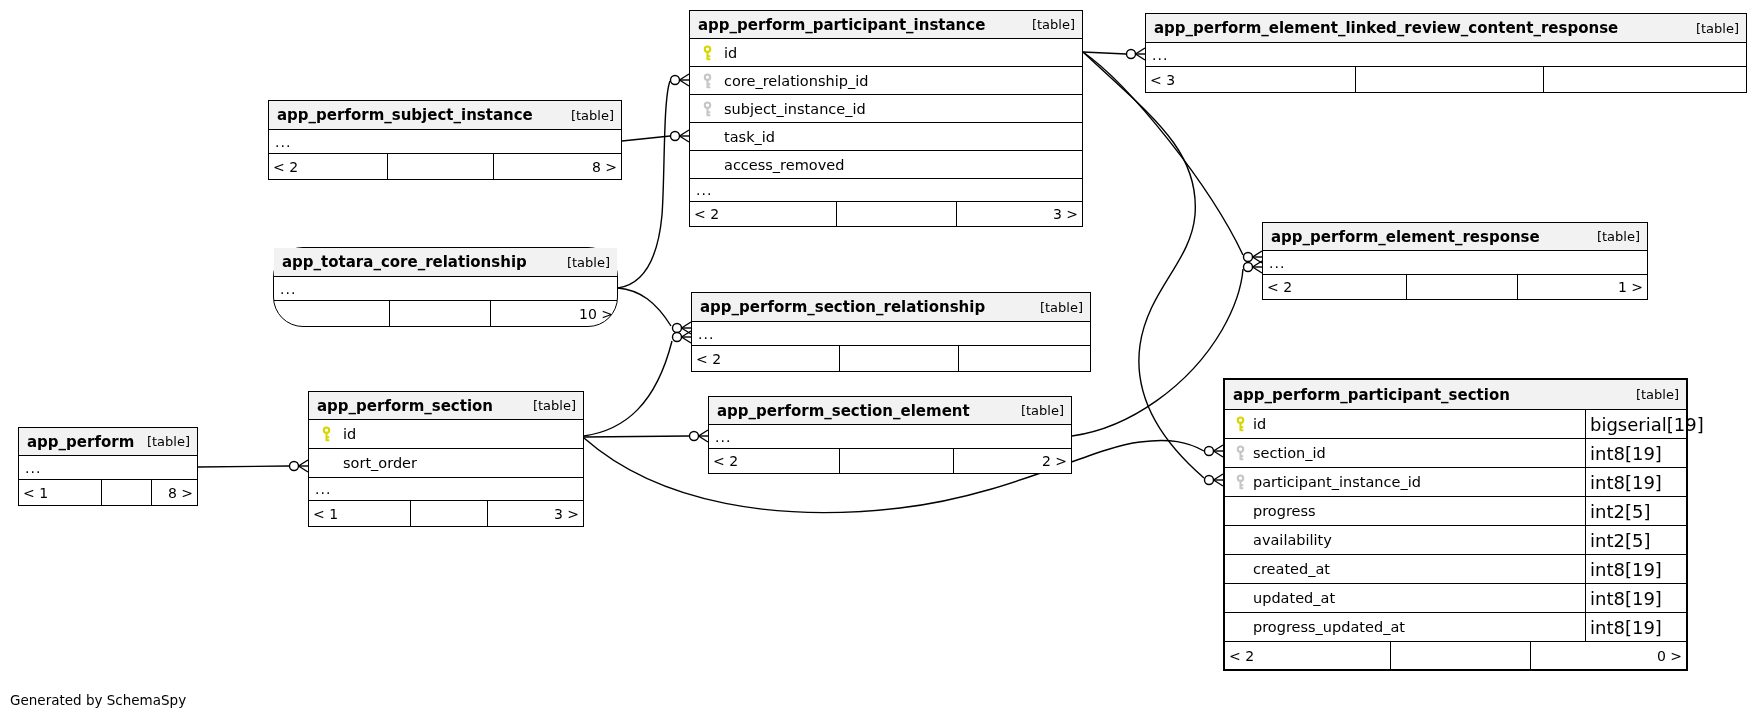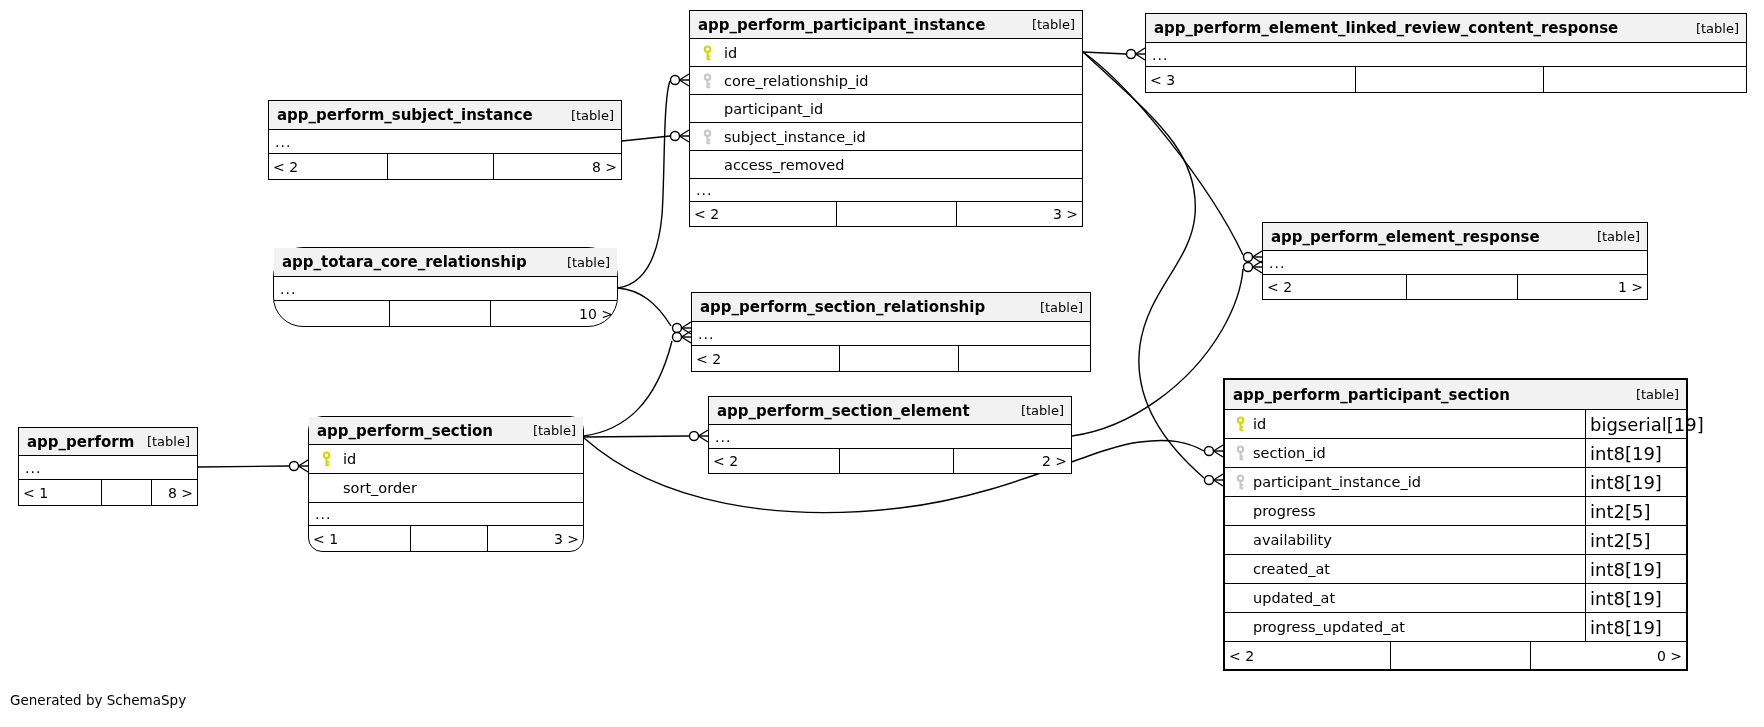--- a/index.html
+++ b/index.html
@@ -122,28 +122,28 @@
           <span class="col-name" style="padding-left: 34px;">id</span>
         </div>
         <div class="col-row" style="height: 28px; text-align: center;">
           <span class="key-ico" style="left: 12px;"><svg viewBox="0 0 11 16" width="11" height="16">
               <circle cx="5.5" cy="4.2" r="2.7" fill="none" stroke="#c6c6c6" stroke-width="2.1"></circle>
               <path d="M5.5 6.9 V15 M5.5 11.2 H8.3 M5.5 14.3 H8.3" stroke="#c6c6c6" stroke-width="2.1" fill="none"></path>
             </svg></span>
           <span class="col-name" style="padding-left: 34px;">core_relationship_id</span>
         </div>
         <div class="col-row" style="height: 28px;">
-          <span class="col-name" style="padding-left: 34px;">participant_id</span>
-        </div>
-        <div class="col-row" style="height: 28px;">
           <span class="key-ico" style="left: 12px;"><svg viewBox="0 0 11 16" width="11" height="16">
               <circle cx="5.5" cy="4.2" r="2.7" fill="none" stroke="#c6c6c6" stroke-width="2.1"></circle>
               <path d="M5.5 6.9 V15 M5.5 11.2 H8.3 M5.5 14.3 H8.3" stroke="#c6c6c6" stroke-width="2.1" fill="none"></path>
             </svg></span>
           <span class="col-name" style="padding-left: 34px;">subject_instance_id</span>
+        </div>
+        <div class="col-row" style="height: 28px;">
+          <span class="col-name" style="padding-left: 34px;">task_id</span>
         </div>
         <div class="col-row" style="height: 28px;">
           <span class="col-name" style="padding-left: 34px;">access_removed</span>
         </div>
         <div class="dots-row" style="height: 23px;">...</div>
         <div class="ftr" style="height: 24px;">
           <div class="ftr-cell left" style="width: 147px;">&lt; 2</div>
           <div class="ftr-cell left" style="width: 120px;"></div>
           <div class="ftr-cell right" style="width: 127px;">3 &gt;</div>
         </div>
@@ -201,21 +201,21 @@
           <span class="tbl-name">app_perform_section_relationship</span>
           <span class="tbl-tag">[table]</span>
         </div>
         <div class="dots-row" style="height: 24px;">...</div>
         <div class="ftr" style="height: 25px;">
           <div class="ftr-cell left" style="width: 148px;">&lt; 2</div>
           <div class="ftr-cell left" style="width: 119px;"></div>
           <div class="ftr-cell right" style="width: 133px;"></div>
         </div>
       </div>
-      <div class="tbl" style="left: 308px; top: 416px; width: 276px; border-radius: 14px;">
+      <div class="tbl" style="left: 308px; top: 391px; width: 276px;">
         <div class="tbl-header" style="height: 28px;">
           <span class="tbl-name">app_perform_section</span>
           <span class="tbl-tag">[table]</span>
         </div>
         <div class="col-row" style="height: 29px;">
           <span class="key-ico" style="left: 12px;"><svg viewBox="0 0 11 16" width="11" height="16">
               <circle cx="5.5" cy="4.2" r="2.7" fill="none" stroke="#d6d600" stroke-width="2.1"></circle>
               <path d="M5.5 6.9 V15 M5.5 11.2 H8.3 M5.5 14.3 H8.3" stroke="#d6d600" stroke-width="2.1" fill="none"></path>
             </svg></span>
           <span class="col-name" style="padding-left: 34px;">id</span>

